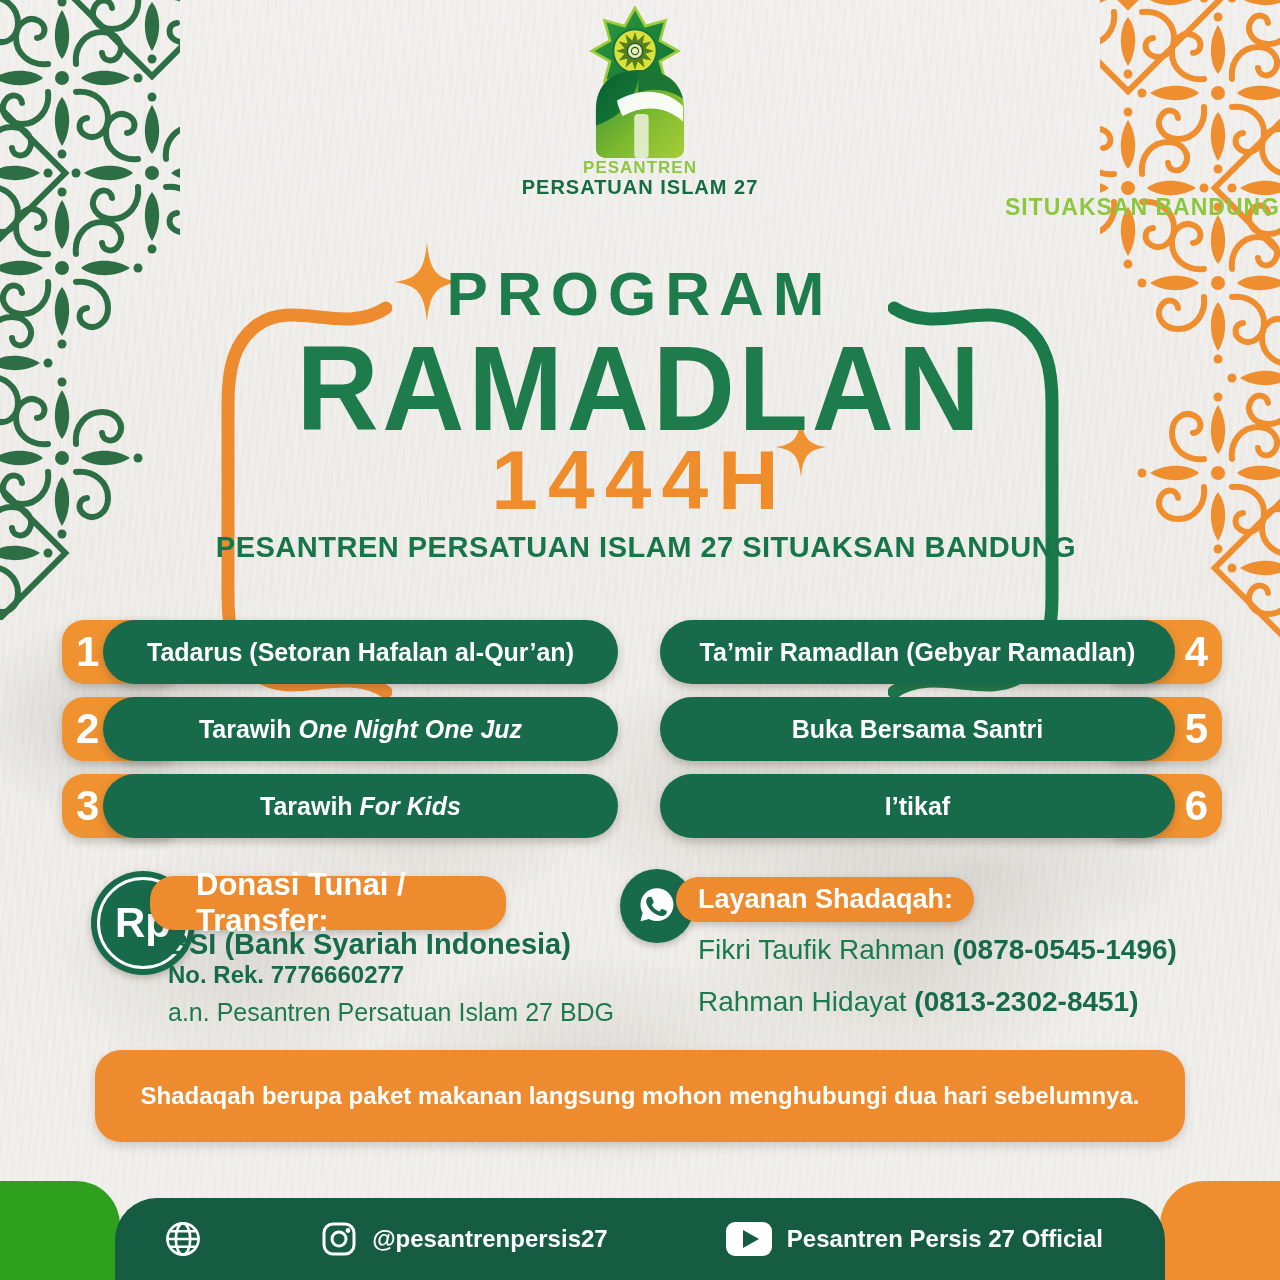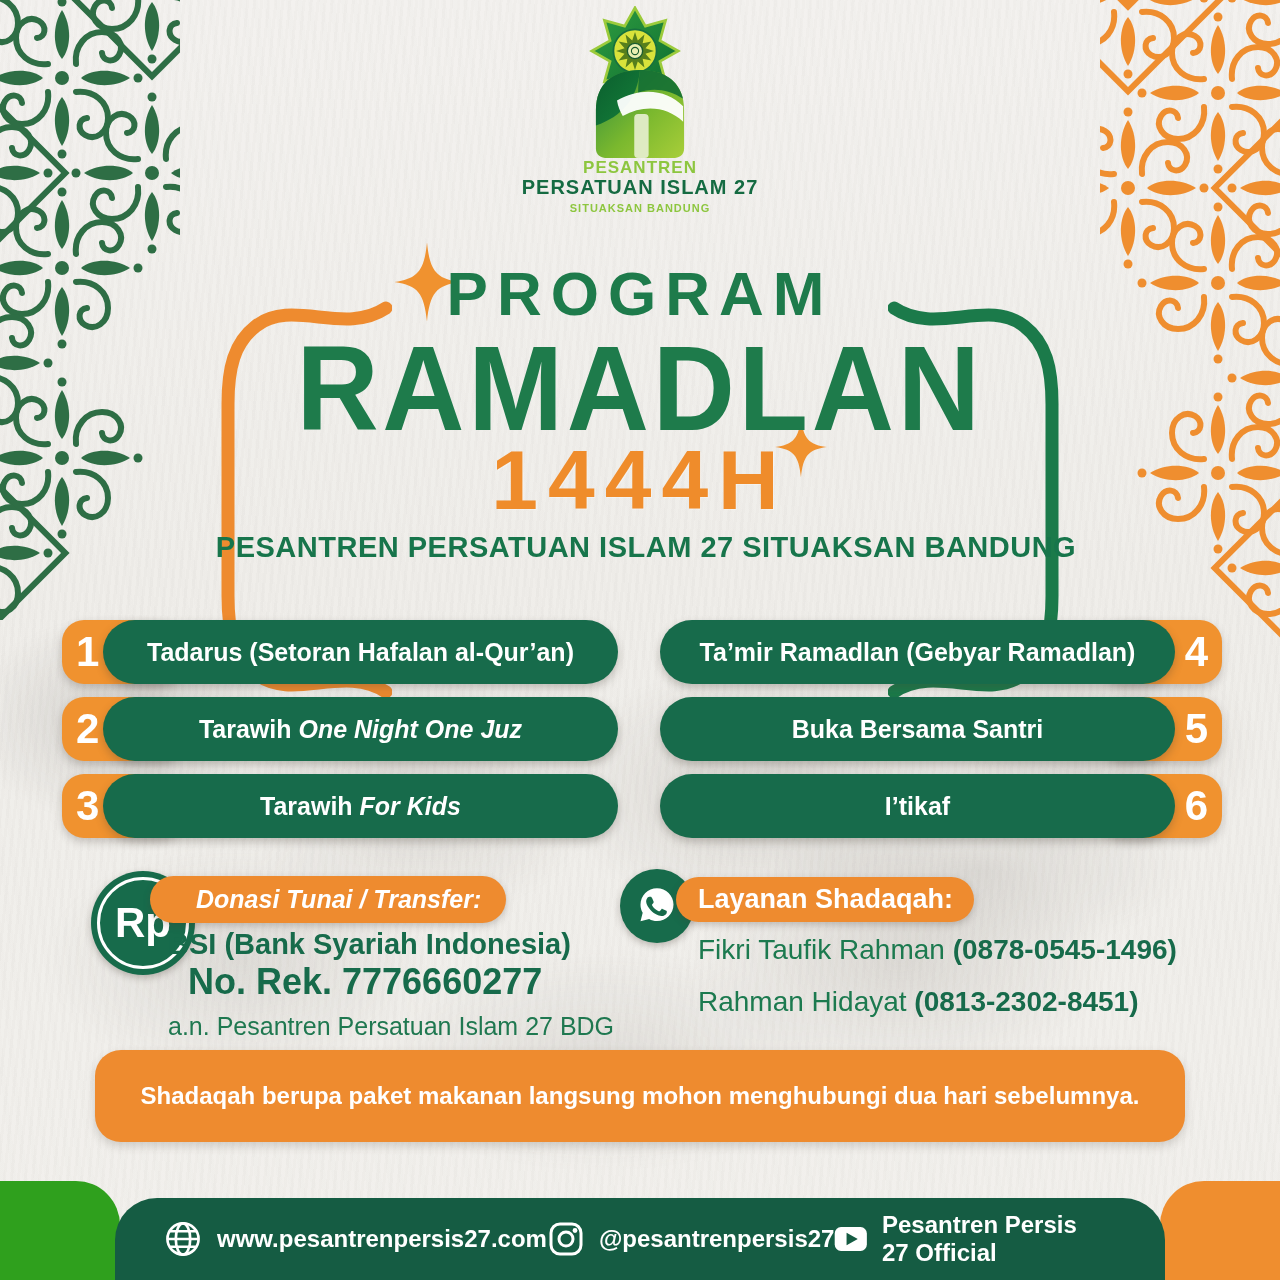--- a/index.html
+++ b/index.html
@@ -29,21 +29,21 @@
   .ornament{position:absolute;top:0;}
   .ornament-left{left:0;color:#2E6E45;}
   .ornament-right{right:0;color:#EF8E2F;}
 
   
   .logo-star{position:absolute;left:589px;top:6px;}
   .logo-shield{position:absolute;left:592px;top:68px;}
   .logo-line{position:absolute;left:0;right:0;text-align:center;font-weight:700;letter-spacing:1px;}
   .logo-line1{top:158px;font-size:17px;color:#8DC63F;}
   .logo-line2{top:176px;font-size:20px;color:#156B42;}
-  .logo-line3{top:202px;font-size:11px;color:#8DC63F;}
+  .logo-line3{top:194px;font-size:23px;color:#8DC63F;text-align:right;}
 
   
   .bracket{position:absolute;top:284px;}
   .bracket-left{left:196px;}
   .bracket-right{left:888px;transform:scaleX(-1);}
   .sparkle{position:absolute;}
   .sparkle-big{left:384px;top:232px;}
   .sparkle-small{left:768px;top:412px;}
   .title-kicker{position:absolute;left:0;right:0;top:258px;text-align:center;
     font-size:62px;font-weight:800;letter-spacing:9px;color:#1E7B4B;}
@@ -72,25 +72,25 @@
   .prog-right .pill{left:0;}
 
   
   .rp-badge{position:absolute;left:91px;top:871px;width:104px;height:104px;border-radius:50%;
     background:#176B4B;box-shadow:0 3px 7px rgba(70,60,50,.3);}
   .rp-badge .ring{position:absolute;inset:6px;border:3px solid #fff;border-radius:50%;}
   .rp-badge .rp-text{position:absolute;inset:0;display:flex;align-items:center;justify-content:center;
     color:#fff;font-size:42px;font-weight:800;}
   .heading-pill{position:absolute;background:#EE8B2F;border-radius:24px;color:#fff;font-weight:700;
     display:flex;align-items:center;box-shadow:0 3px 7px rgba(70,60,50,.25);box-sizing:border-box;}
-  .donate-pill{left:150px;top:876px;width:356px;height:47px;font-size:25px;padding-left:46px;font-style:italic;}
+  .donate-pill{left:150px;top:876px;width:356px;height:54px;font-size:31px;padding-left:46px;}
   .shadaqah-pill{left:676px;top:877px;width:298px;height:45px;font-size:27px;padding-left:22px;}
   .donate-lines{position:absolute;left:168px;top:928px;color:#176B4B;}
   .donate-bank{font-size:29px;font-weight:700;}
-  .donate-account{font-size:36px;font-weight:700;margin-bottom:9px;margin-left:20px;}
+  .donate-account{font-size:24px;font-weight:700;margin-bottom:9px;}
   .donate-holder{font-size:25px;font-weight:400;color:#1F7850;}
   .wa-badge{position:absolute;left:620px;top:869px;width:74px;height:74px;border-radius:50%;
     background:#176B4B;display:flex;align-items:center;justify-content:center;
     box-shadow:0 3px 7px rgba(70,60,50,.3);}
   .contact-lines{position:absolute;left:698px;top:934px;color:#1C7A4F;font-size:28px;}
   .contact-line{margin-bottom:20px;}
   .contact-line .phone{font-weight:700;color:#176B4B;}
 
   
   .notice{position:absolute;left:95px;top:1050px;width:1090px;height:92px;background:#EE8B2F;
@@ -290,21 +290,20 @@
 
   <div class="corner-green"></div>
   <div class="corner-orange"></div>
   <div class="footer-bar">
     <div class="footer-item">
       <svg width="40" height="40" viewBox="0 0 36 36">
         <circle cx="18" cy="18" r="14" fill="none" stroke="#fff" stroke-width="2.4"></circle>
         <ellipse cx="18" cy="18" rx="6.5" ry="14" fill="none" stroke="#fff" stroke-width="2.4"></ellipse>
         <path d="M4,18 H32 M6.5,11 H29.5 M6.5,25 H29.5" fill="none" stroke="#fff" stroke-width="2.4"></path>
       </svg>
-      <span>www.pesantrenpersis27.com</span>
     </div>
     <div class="footer-item">
       <svg width="38" height="38" viewBox="0 0 38 38">
         <rect x="4" y="4" width="30" height="30" rx="9" fill="none" stroke="#fff" stroke-width="3"></rect>
         <circle cx="19" cy="19" r="7" fill="none" stroke="#fff" stroke-width="3"></circle>
         <circle cx="28" cy="10.5" r="2.4" fill="#fff"></circle>
       </svg>
       <span>@pesantrenpersis27</span>
     </div>
     <div class="footer-item">

